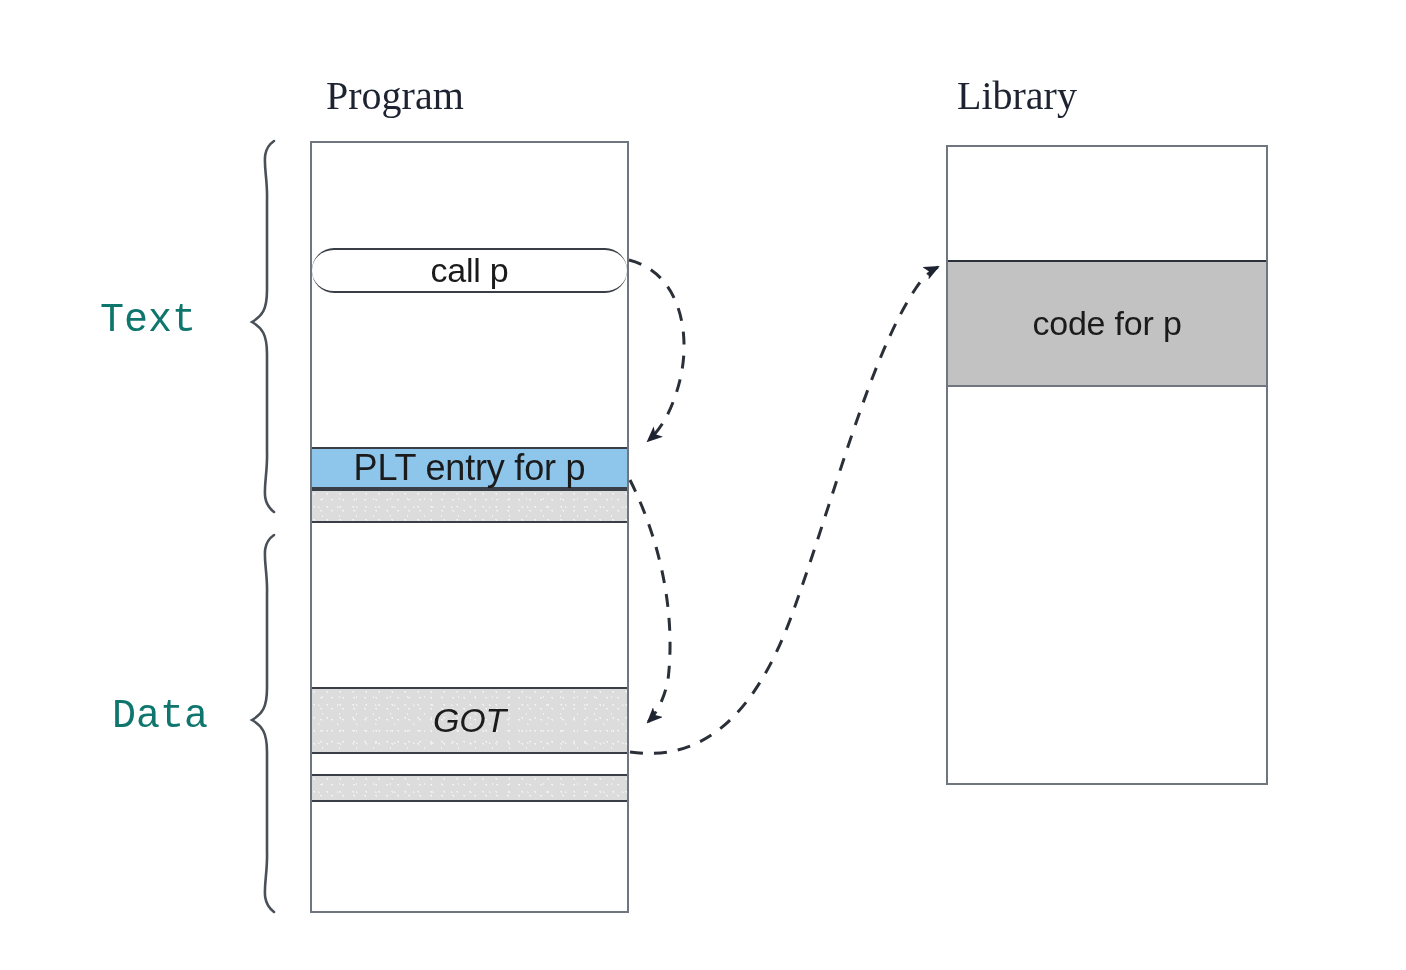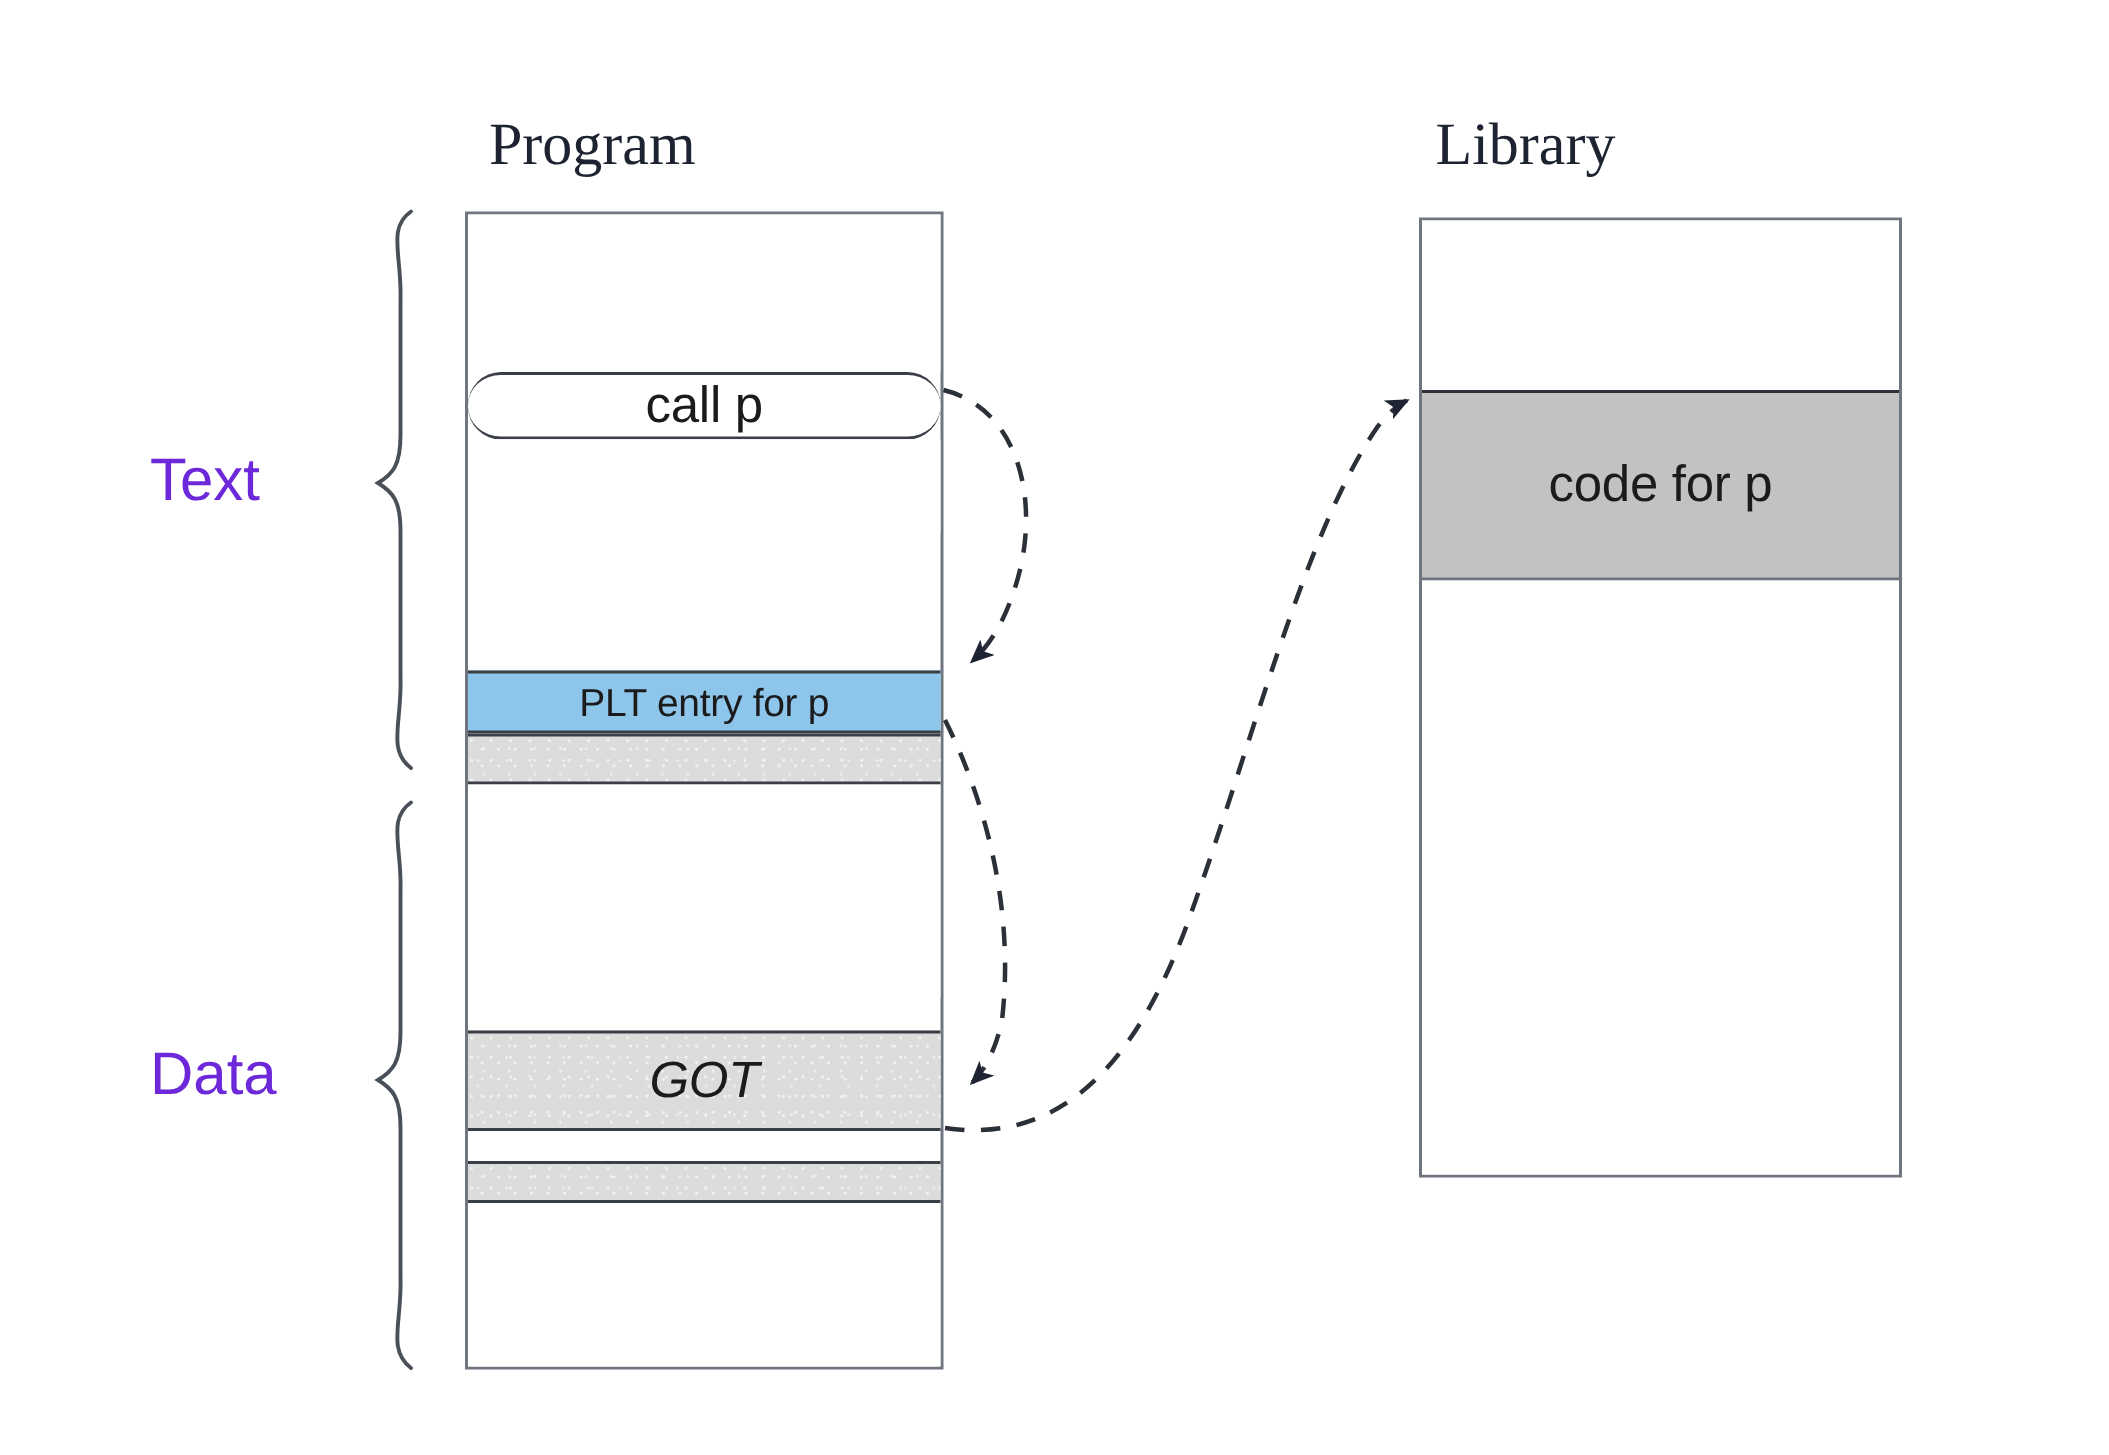--- a/index.html
+++ b/index.html
@@ -25,27 +25,27 @@
     color: #1d2330;
     white-space: nowrap;
     text-align: left;
   }
   #title-program { left: 326px; top: 72px; width: 300px; }
   #title-library { left: 957px; top: 72px; width: 300px; }
 
   
   .side-label {
     position: absolute;
-    font-family: Liberation Sans, sans-serif;
+    font-family: Liberation Mono, monospace;
     font-size: 40px;
-    color: #6d28d9;
+    color: #0f766e;
     white-space: nowrap;
   }
   #label-text { left: 100px; top: 298px; }
-  #label-data { left: 100px; top: 694px; }
+  #label-data { left: 112px; top: 694px; }
 
   
   .mem-box {
     position: absolute;
     box-sizing: border-box;
     border: 2px solid #6f7680;
     background: #ffffff;
   }
   #program-box { left: 310px; top: 141px; width: 319px; height: 772px; }
   #library-box { left: 946px; top: 145px; width: 322px; height: 640px; }
@@ -92,21 +92,21 @@
     border-bottom: 2px solid #3a3f47;
   }
   
   .region-darkgrey {
     background: #c2c2c2;
     border-top: 2px solid #2a2f38;
     border-bottom: 2px solid #6f7680;
   }
 
   .fs-34 { font-size: 34px; }
-  .fs-30 { font-size: 26px; }
+  .fs-30 { font-size: 36px; }
 
   
   #overlay {
     position: absolute;
     left: 0; top: 0;
     width: 1406px; height: 970px;
     pointer-events: none;
   }
 </style>
 </head>

